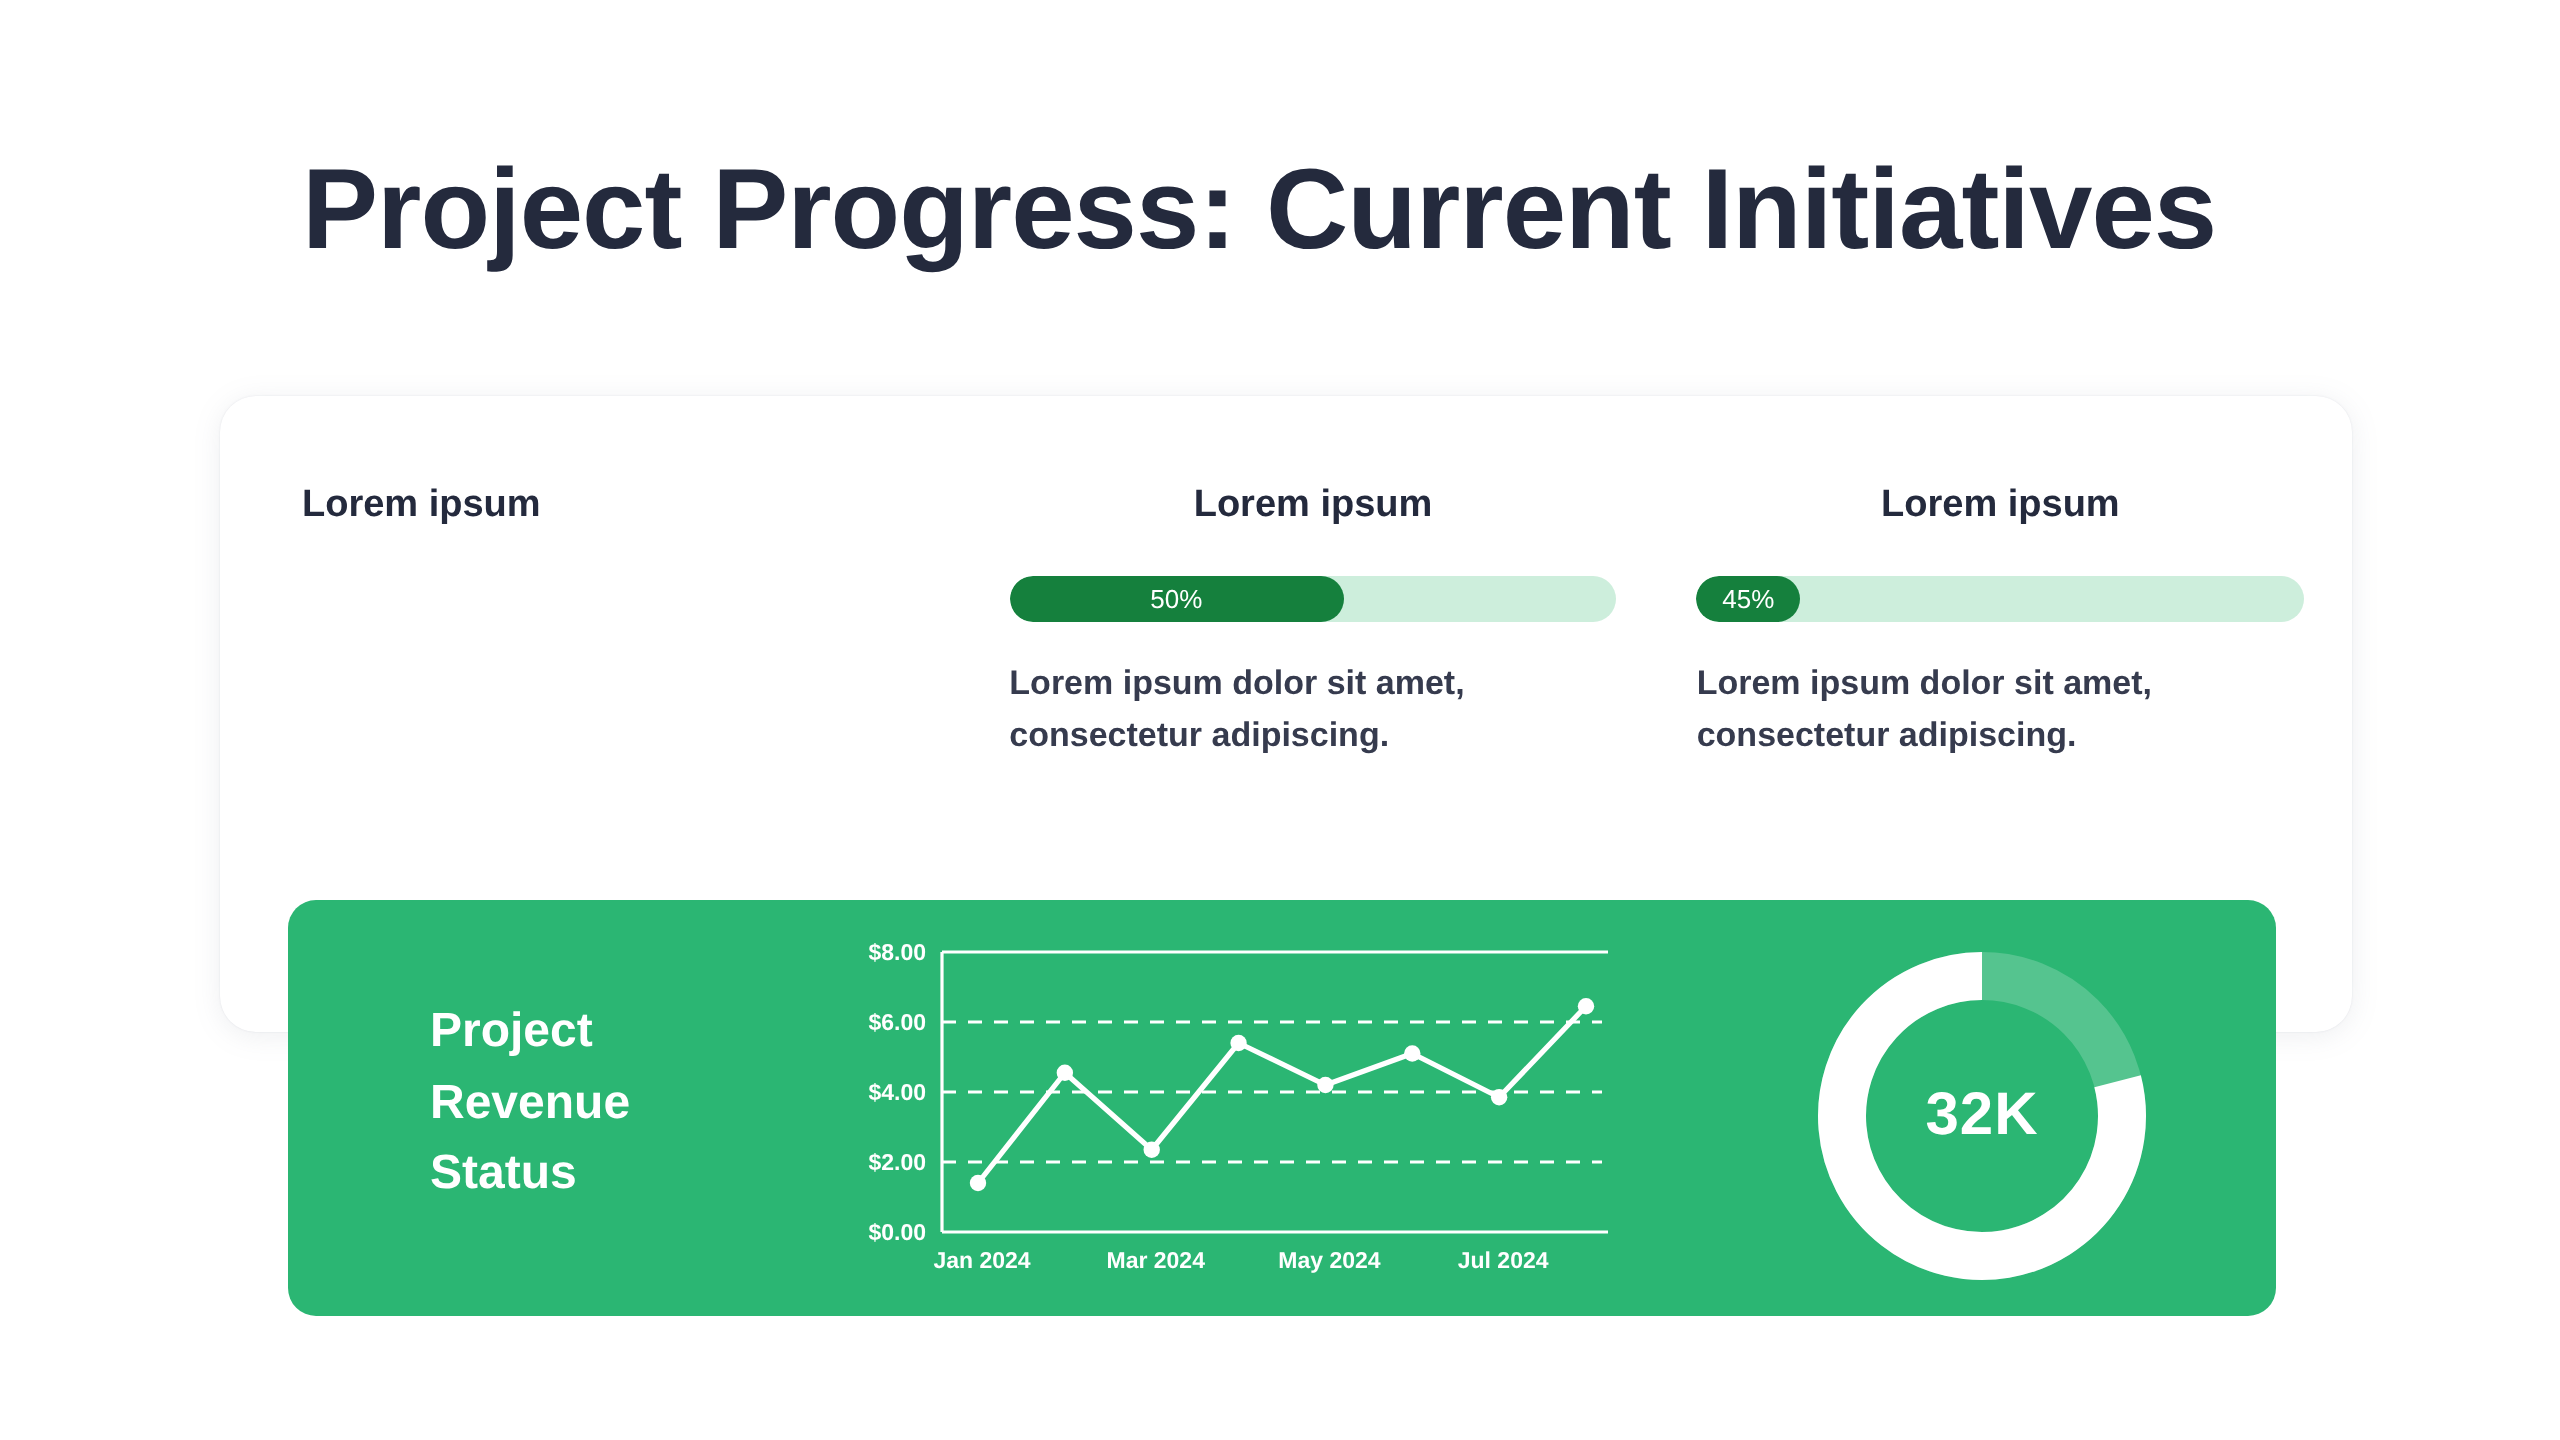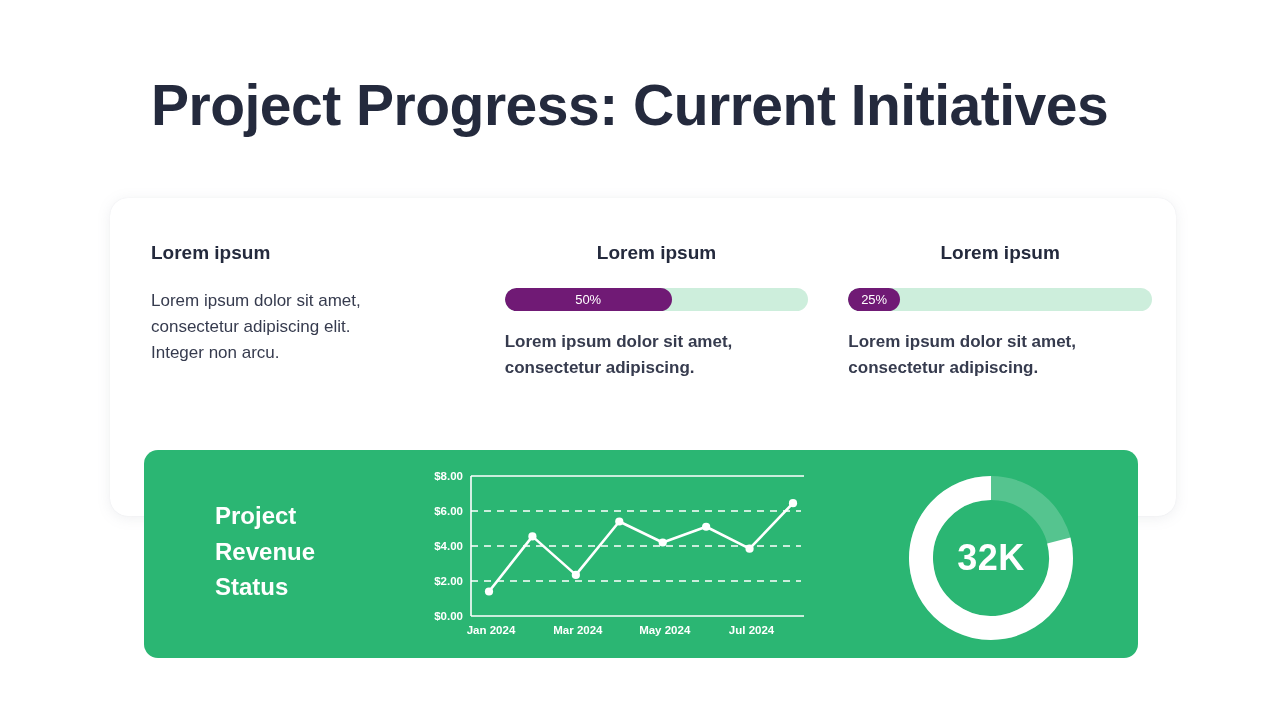--- a/index.html
+++ b/index.html
@@ -86,21 +86,21 @@
     border-radius: 12px;
     background: #cdeedc;
     overflow: hidden;
   }
   .progress-fill {
     position: absolute;
     left: 0;
     top: 0;
     bottom: 0;
     border-radius: 12px;
-    background: #701a75;
+    background: #15803d;
     display: flex;
     align-items: center;
     justify-content: center;
   }
   .progress-label {
     font-size: 13px;
     font-weight: 400;
     color: #ffffff;
     line-height: 1;
   }
@@ -154,55 +154,54 @@
   }
   .donut-value {
     position: absolute;
     left: 0;
     top: 0;
     width: 180px;
     height: 180px;
     display: flex;
     align-items: center;
     justify-content: center;
-    font-size: 36px;
+    font-size: 30px;
     font-weight: 700;
     color: #ffffff;
     letter-spacing: 0.5px;
   }
 </style>
 </head>
 <body>
 
 <div class="slide-title">Project Progress: Current Initiatives</div>
 
 <div class="content-card"></div>
 
 <div class="columns">
 
   <div class="col col-1">
     <div class="col-heading">Lorem ipsum</div>
-    <p class="col-body">Lorem ipsum dolor sit amet, consectetur adipiscing elit. Integer non arcu.</p>
   </div>
 
   <div class="col col-2">
     <div class="col-heading">Lorem ipsum</div>
     <div class="progress-track">
       <div class="progress-fill" id="fill-2" style="width: 55%;">
         <span class="progress-label">50%</span>
       </div>
     </div>
     <p class="col-body">Lorem ipsum dolor sit amet, consectetur adipiscing.</p>
   </div>
 
   <div class="col col-3">
     <div class="col-heading">Lorem ipsum</div>
     <div class="progress-track">
       <div class="progress-fill" id="fill-3" style="width: 17%;">
-        <span class="progress-label">25%</span>
+        <span class="progress-label">45%</span>
       </div>
     </div>
     <p class="col-body">Lorem ipsum dolor sit amet, consectetur adipiscing.</p>
   </div>
 
 </div>
 
 <div class="green-panel">
 
   <div class="panel-title">Project Revenue Status</div>

